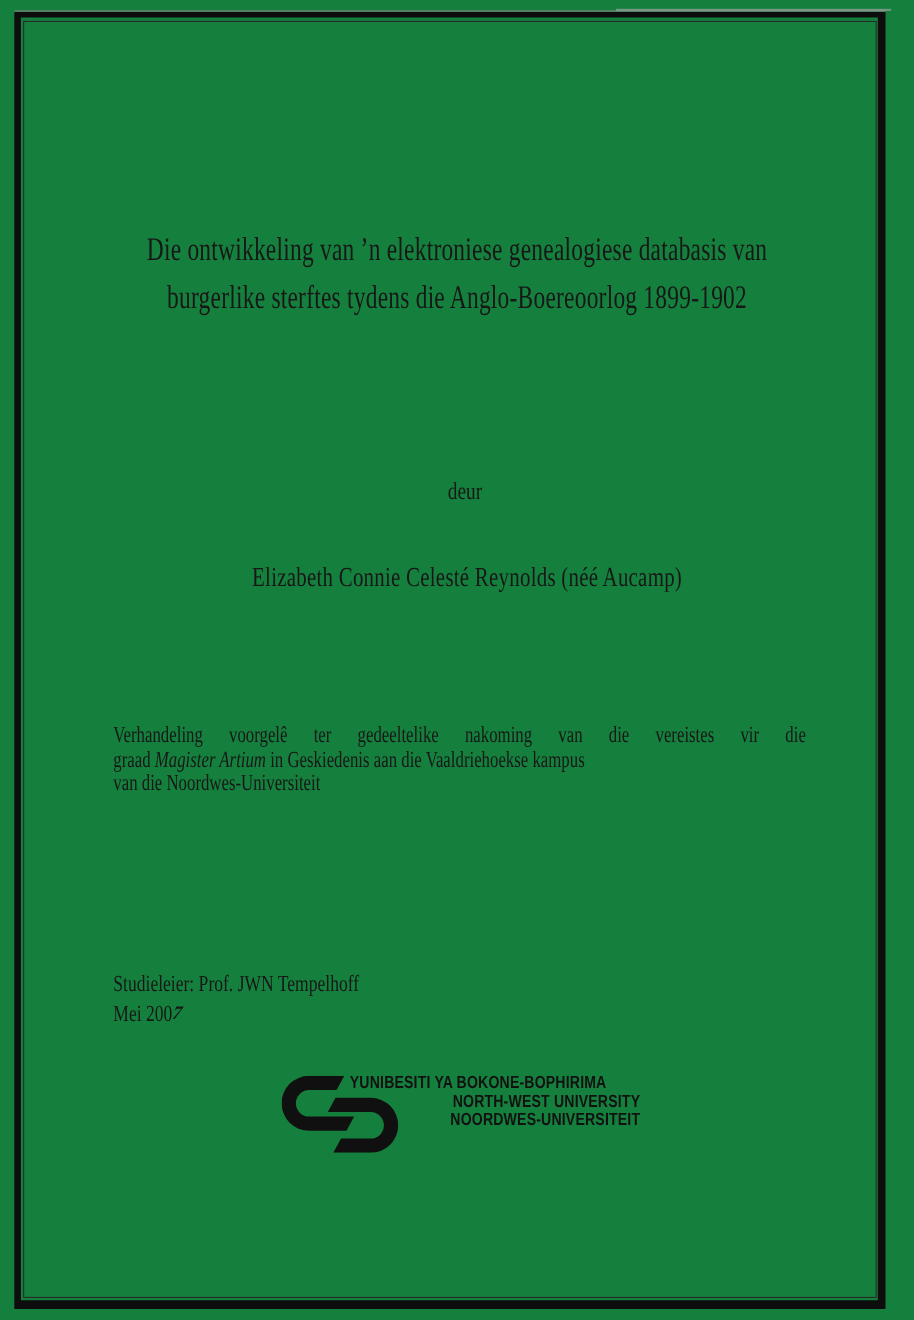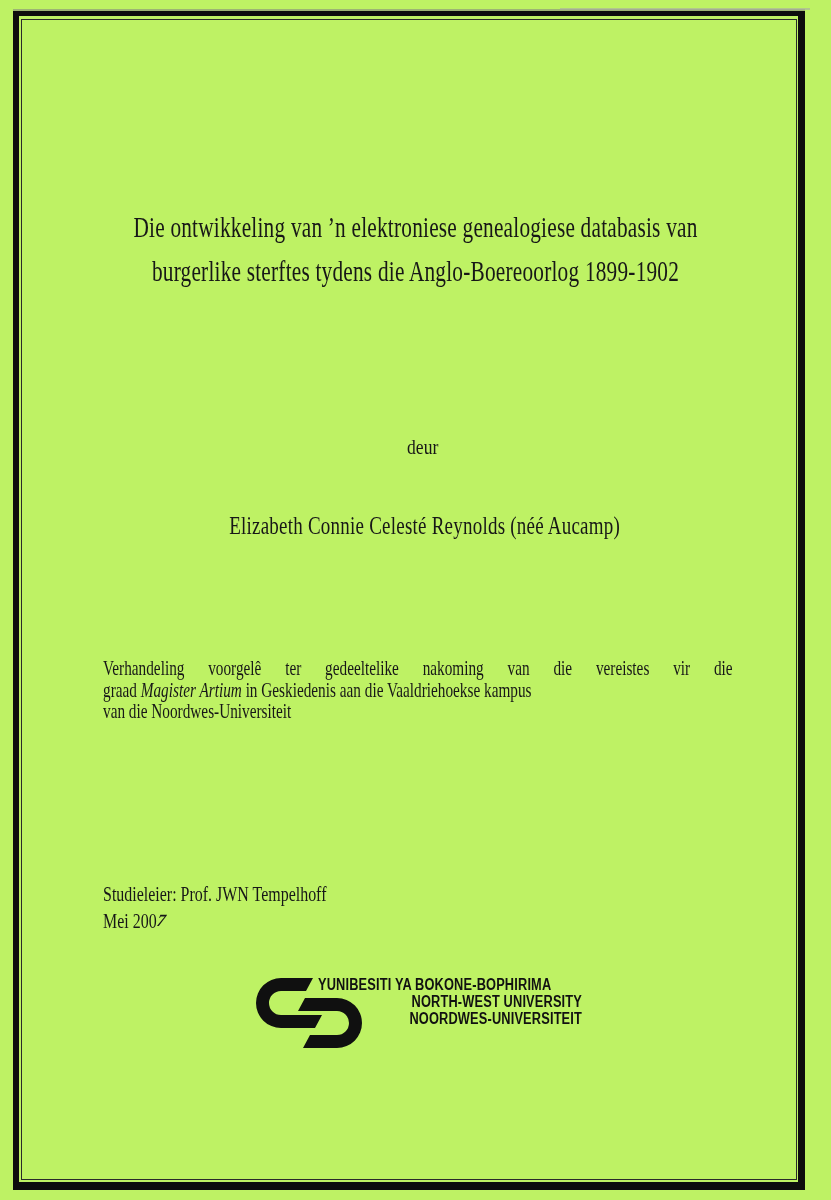--- a/index.html
+++ b/index.html
@@ -1,19 +1,19 @@
 <!DOCTYPE html>
 <html><head>
 <meta charset="utf-8">
 <style>
   html, body { margin: 0; padding: 0; background: #ffffff; }
   .page {
     position: relative;
     width: 831px; height: 1200px;
-    background: #bef264;
+    background: #15803d;
     overflow: hidden;
     font-family: "Liberation Serif", "DejaVu Serif", serif;
     color: #171717;
   }
   
   .frame-outer {
     position: absolute; left: 13px; top: 11px; right: 26px; bottom: 10px;
     border-top: 5px solid #0d0d0d;
     border-left: 6px solid #0d0d0d;
     border-right: 7px solid #0d0d0d;

